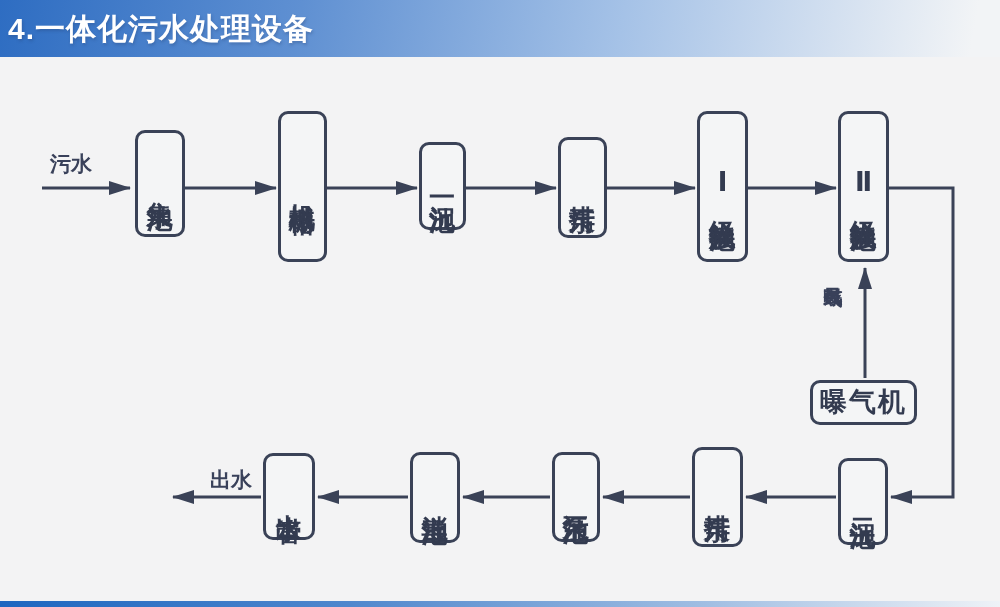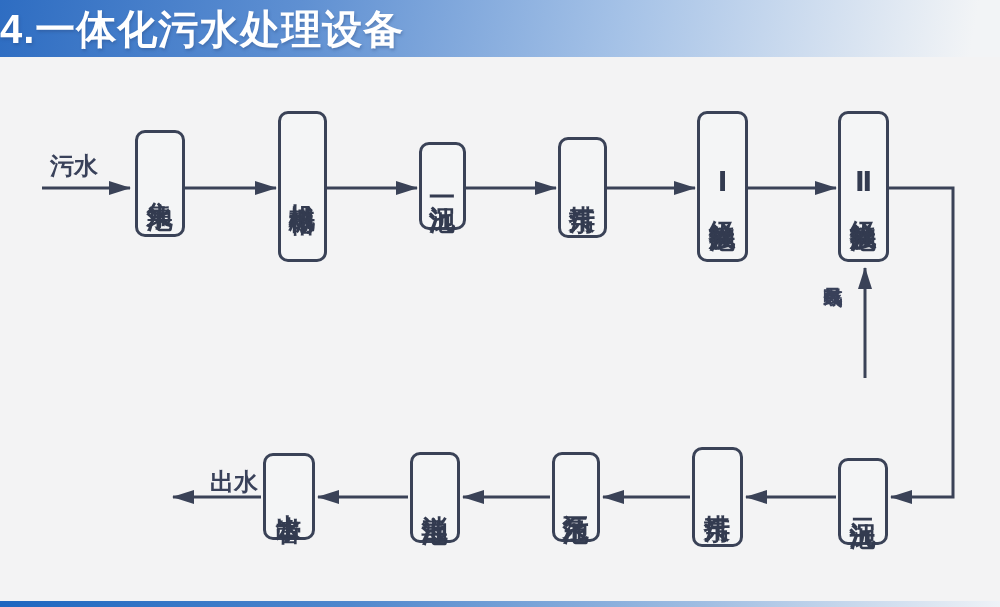--- a/index.html
+++ b/index.html
@@ -11,23 +11,24 @@
     font-family:"Liberation Sans","DejaVu Sans",sans-serif;
   }
   
   .title-bar{
     position:absolute;left:0;top:0;width:1000px;height:57px;
     background:linear-gradient(100deg,#2e6dc2 0%,#5f90d2 30%,#a5c2e7 62%,#f2f4f6 97%);
     display:flex;align-items:center;
   }
   .title-text{
     color:#ffffff;
-    font-size:40px;
+    font-size:30px;
     font-weight:bold;
     letter-spacing:1px;
+    padding-left:8px;
     line-height:1;
     text-shadow:1px 2px 3px rgba(40,70,120,.35);
     white-space:nowrap;
   }
   
   .footer-bar{
     position:absolute;left:0;bottom:0;width:1000px;height:6px;
     background:linear-gradient(to right,#1d66c0 0%,#4f87cd 35%,#9fbde2 70%,#eef2f7 100%);
   }
   
@@ -46,21 +47,21 @@
   }
   .node.v{
     writing-mode:vertical-rl;
     text-orientation:upright;
     letter-spacing:2px;
   }
   .node.h{letter-spacing:2px;}
   .flow-label{
     position:absolute;z-index:2;
     color:#39415a;
-    font-size:24px;
+    font-size:21px;
     font-weight:600;
     white-space:nowrap;
   }
   .flow-label.v{
     writing-mode:vertical-rl;
     text-orientation:upright;
     font-size:19px;
     letter-spacing:1px;
   }
 </style>
@@ -100,20 +101,21 @@
   <div class="flow-label" style="left:210px;top:466px;">出水</div>
   <div class="flow-label v" style="left:820px;top:271px;height:96px;">鼓风曝气</div>
 
   <div class="node v" style="left:135px;top:130px;width:50px;height:107px;">集水池</div>
   <div class="node v" style="left:278px;top:111px;width:49px;height:151px;">机械栅格</div>
   <div class="node v" style="left:419px;top:142px;width:47px;height:88px;">一沉池</div>
   <div class="node v" style="left:558px;top:137px;width:49px;height:101px;">排污泵</div>
   <div class="node v" style="left:697px;top:111px;width:51px;height:151px;">Ⅰ级接触池</div>
   <div class="node v" style="left:838px;top:111px;width:51px;height:151px;">Ⅱ级接触池</div>
 
+  <div class="node h" style="left:810px;top:380px;width:107px;height:45px;font-size:27px;">曝气机</div>
 
   <div class="node v" style="left:838px;top:458px;width:50px;height:87px;">二沉池</div>
   <div class="node v" style="left:692px;top:447px;width:51px;height:100px;">排污泵</div>
   <div class="node v" style="left:552px;top:452px;width:48px;height:90px;">污泵池</div>
   <div class="node v" style="left:410px;top:452px;width:50px;height:91px;">消毒池</div>
   <div class="node v" style="left:263px;top:453px;width:52px;height:87px;">出水管</div>
 
   <div class="footer-bar"></div>
 </div>
 

